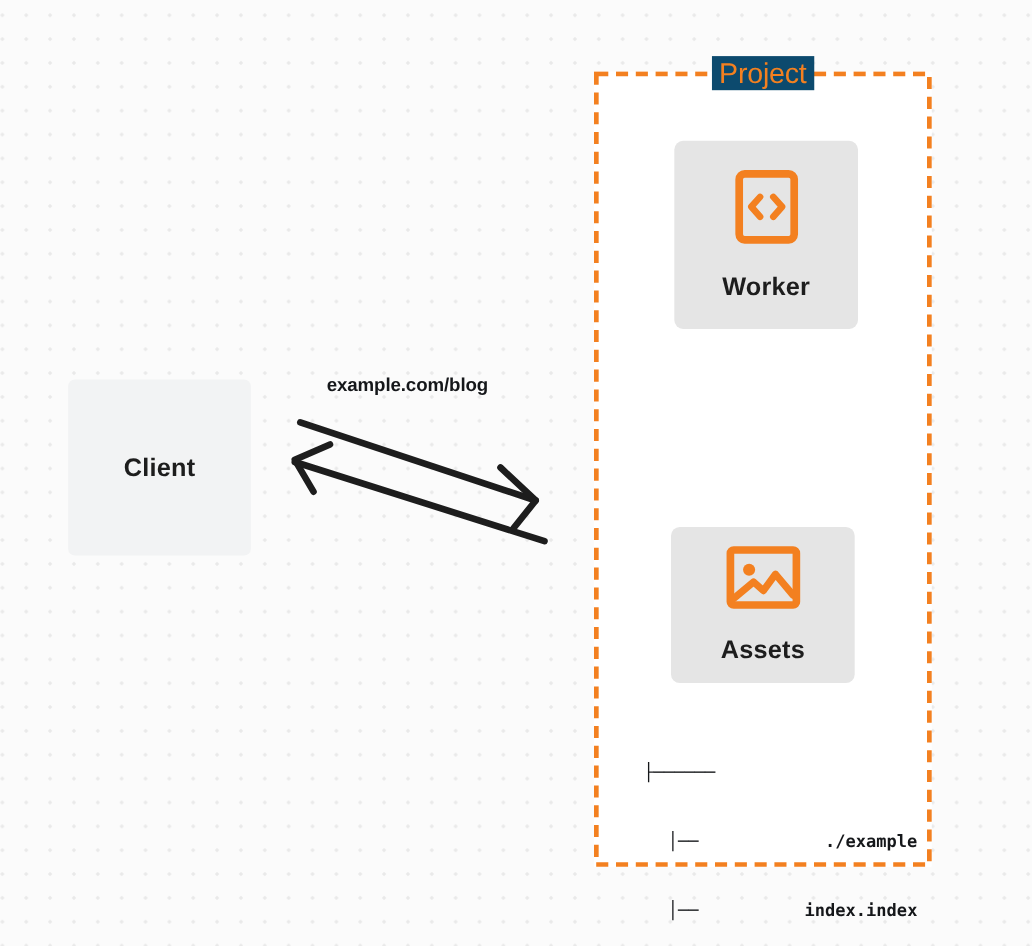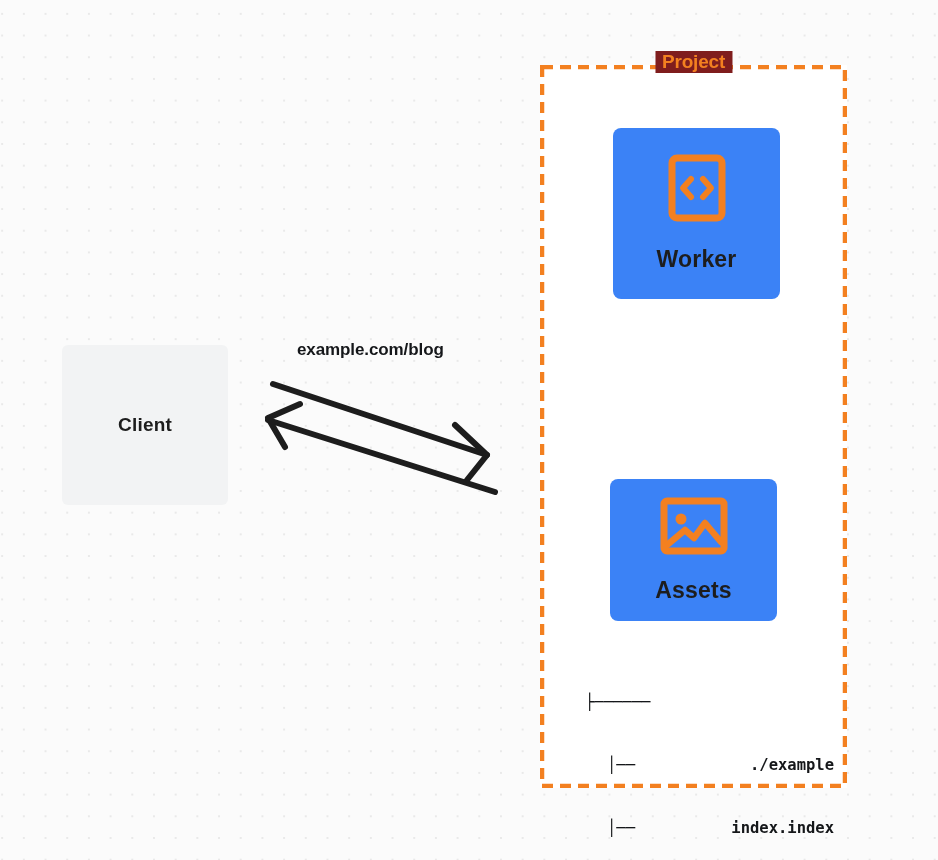--- a/index.html
+++ b/index.html
@@ -31,21 +31,21 @@
     top: 345px;
     width: 166px;
     height: 160px;
     background: #f2f3f4;
     border-radius: 6px;
     display: flex;
     align-items: center;
     justify-content: center;
   }
   #client-label {
-    font-size: 19px;
+    font-size: 23px;
     font-weight: bold;
     color: #1d1d1d;
     letter-spacing: 0.2px;
   }
 
   
   #request-label {
     position: absolute;
     left: 281px;
     top: 340px;
@@ -81,33 +81,33 @@
     position: absolute;
     inset: 0;
     width: 100%;
     height: 100%;
   }
   #project-title {
     position: absolute;
     left: 50%;
     top: -14px;
     transform: translateX(-50%);
-    background: #7f1d1d;
+    background: #0c4a6e;
     padding: 0 7px;
-    font-size: 19px;
-    font-weight: bold;
+    font-size: 26px;
+    font-weight: normal;
     color: #f38020;
     letter-spacing: -0.2px;
     white-space: nowrap;
   }
 
   
   .service-card {
     position: absolute;
-    background: #3b82f6;
+    background: #e5e5e5;
     border-radius: 8px;
     display: flex;
     flex-direction: column;
     align-items: center;
     justify-content: center;
   }
   #worker-card {
     left: 73px;
     top: 63px;
     width: 167px;

